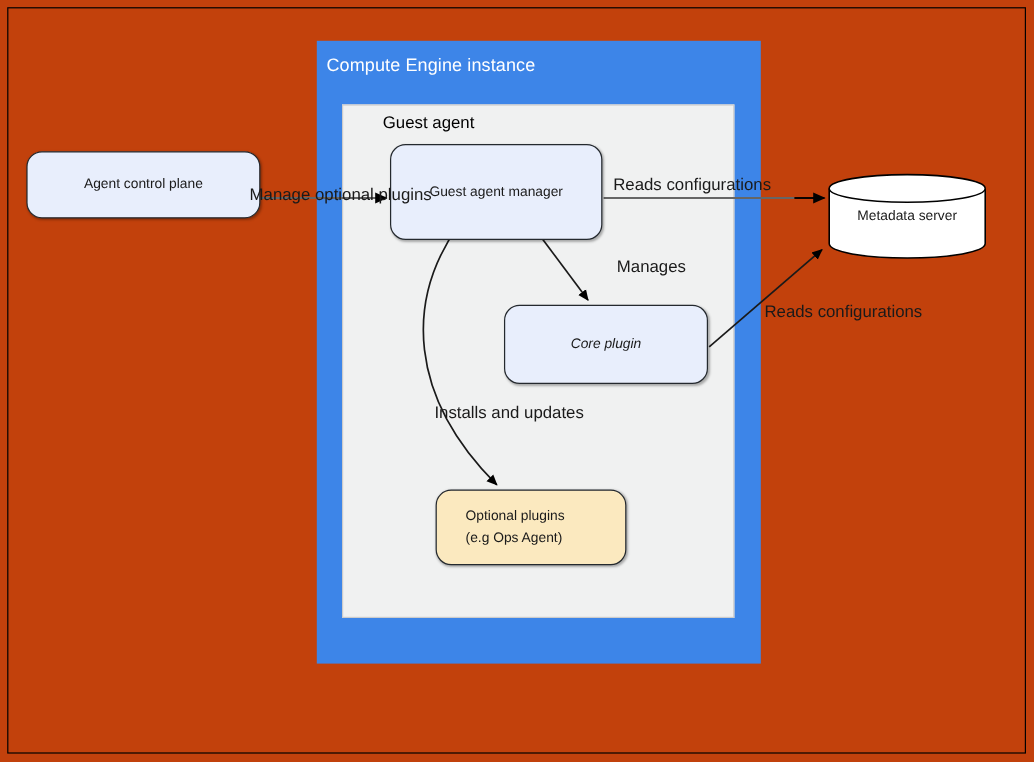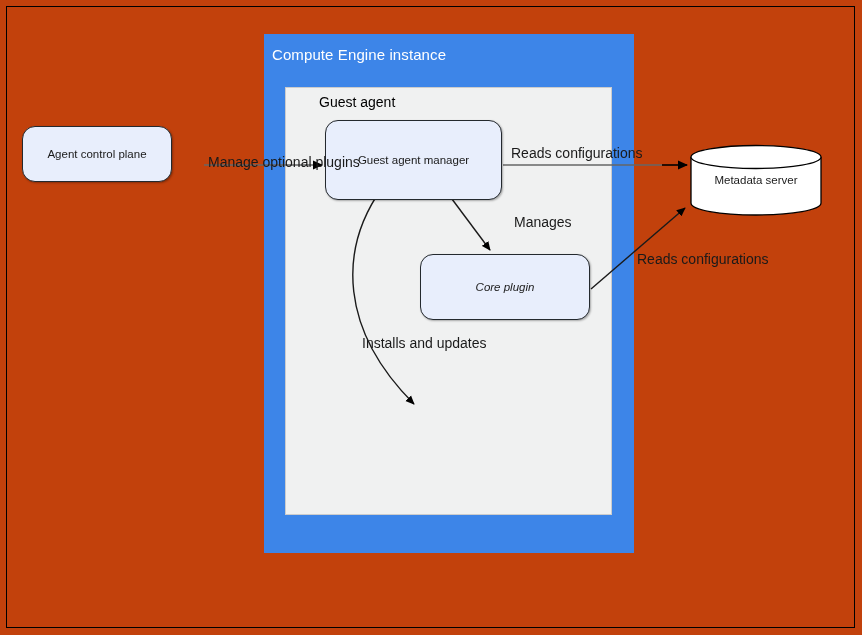--- a/index.html
+++ b/index.html
@@ -83,21 +83,21 @@
     align-items: center;
     justify-content: center;
     font-size: 11.5px;
     color: #1a1a1a;
     text-align: center;
     box-shadow: 1px 1px 2px rgba(0,0,0,.30);
   }
   .node.blue  { background: #e8eefc; }
   .node.cream { background: #fbe9bf; }
 
-  #agent-control-plane   { left: 22px;  top: 126px; width: 150px; height: 56px; }
+  #agent-control-plane   { left: 22px;  top: 126px; width: 195px; height: 56px; }
   #guest-agent-manager   { left: 325px; top: 120px; width: 177px; height: 80px; }
   #core-plugin           { left: 420px; top: 254px; width: 170px; height: 66px; font-style: italic; }
   #optional-plugins      { left: 363px; top: 408px; width: 159px; height: 63px;
                            align-items: flex-start; padding-left: 24px; line-height: 1.65; }
   #optional-plugins span { text-align: left; }
 
   
   .cylinder {
     position: absolute;
     left: 690px;
@@ -185,20 +185,24 @@
   </div>
 
   <div class="node blue" id="guest-agent-manager">
     <span>Guest agent manager</span>
   </div>
 
   <div class="node blue" id="core-plugin">
     <span>Core plugin</span>
   </div>
 
+  <div class="node cream" id="optional-plugins">
+    <span>Optional plugins</span>
+    <span>(e.g  Ops Agent)</span>
+  </div>
 
   <div class="cylinder">
     <svg width="132" height="72" viewBox="0 0 132 72" xmlns="http://www.w3.org/2000/svg">
       <path d="M 1 13 L 1 59 C 1 66, 30 71, 66 71 C 102 71, 131 66, 131 59 L 131 13" fill="#ffffff" stroke="#000000" stroke-width="1.3"></path>
       <ellipse cx="66" cy="13" rx="65" ry="11.5" fill="#ffffff" stroke="#000000" stroke-width="1.3"></ellipse>
     </svg>
     <div class="cyl-label">Metadata server</div>
   </div>
 
   <div class="edge-label" id="label-manage-optional-plugins">Manage optional plugins</div>

